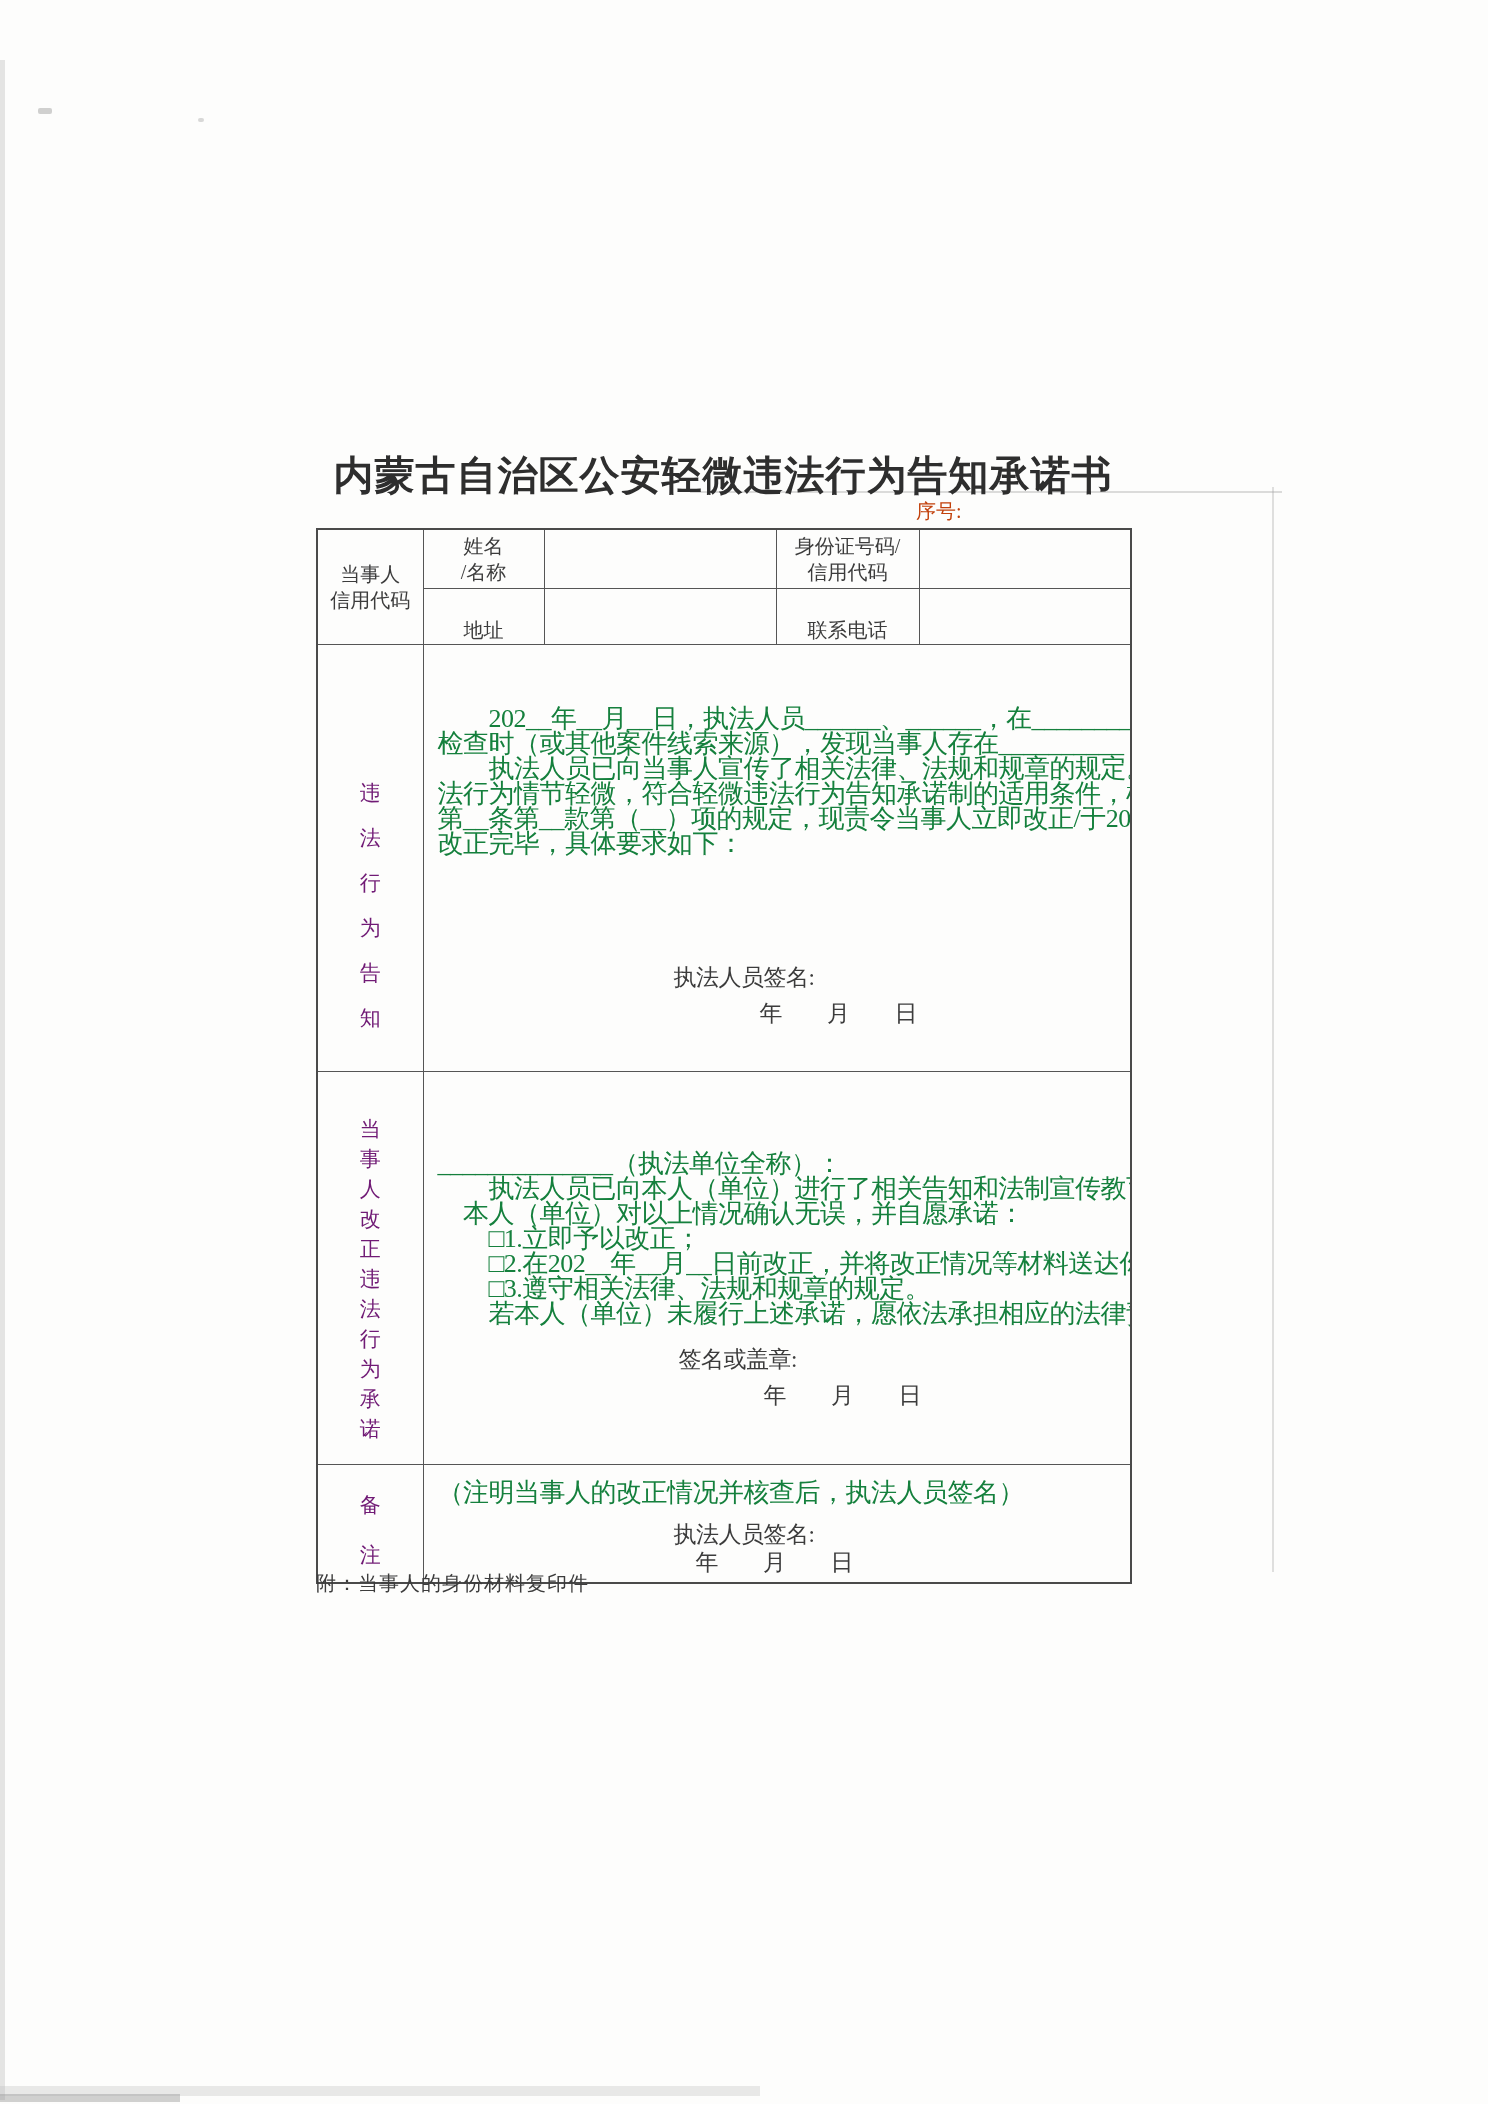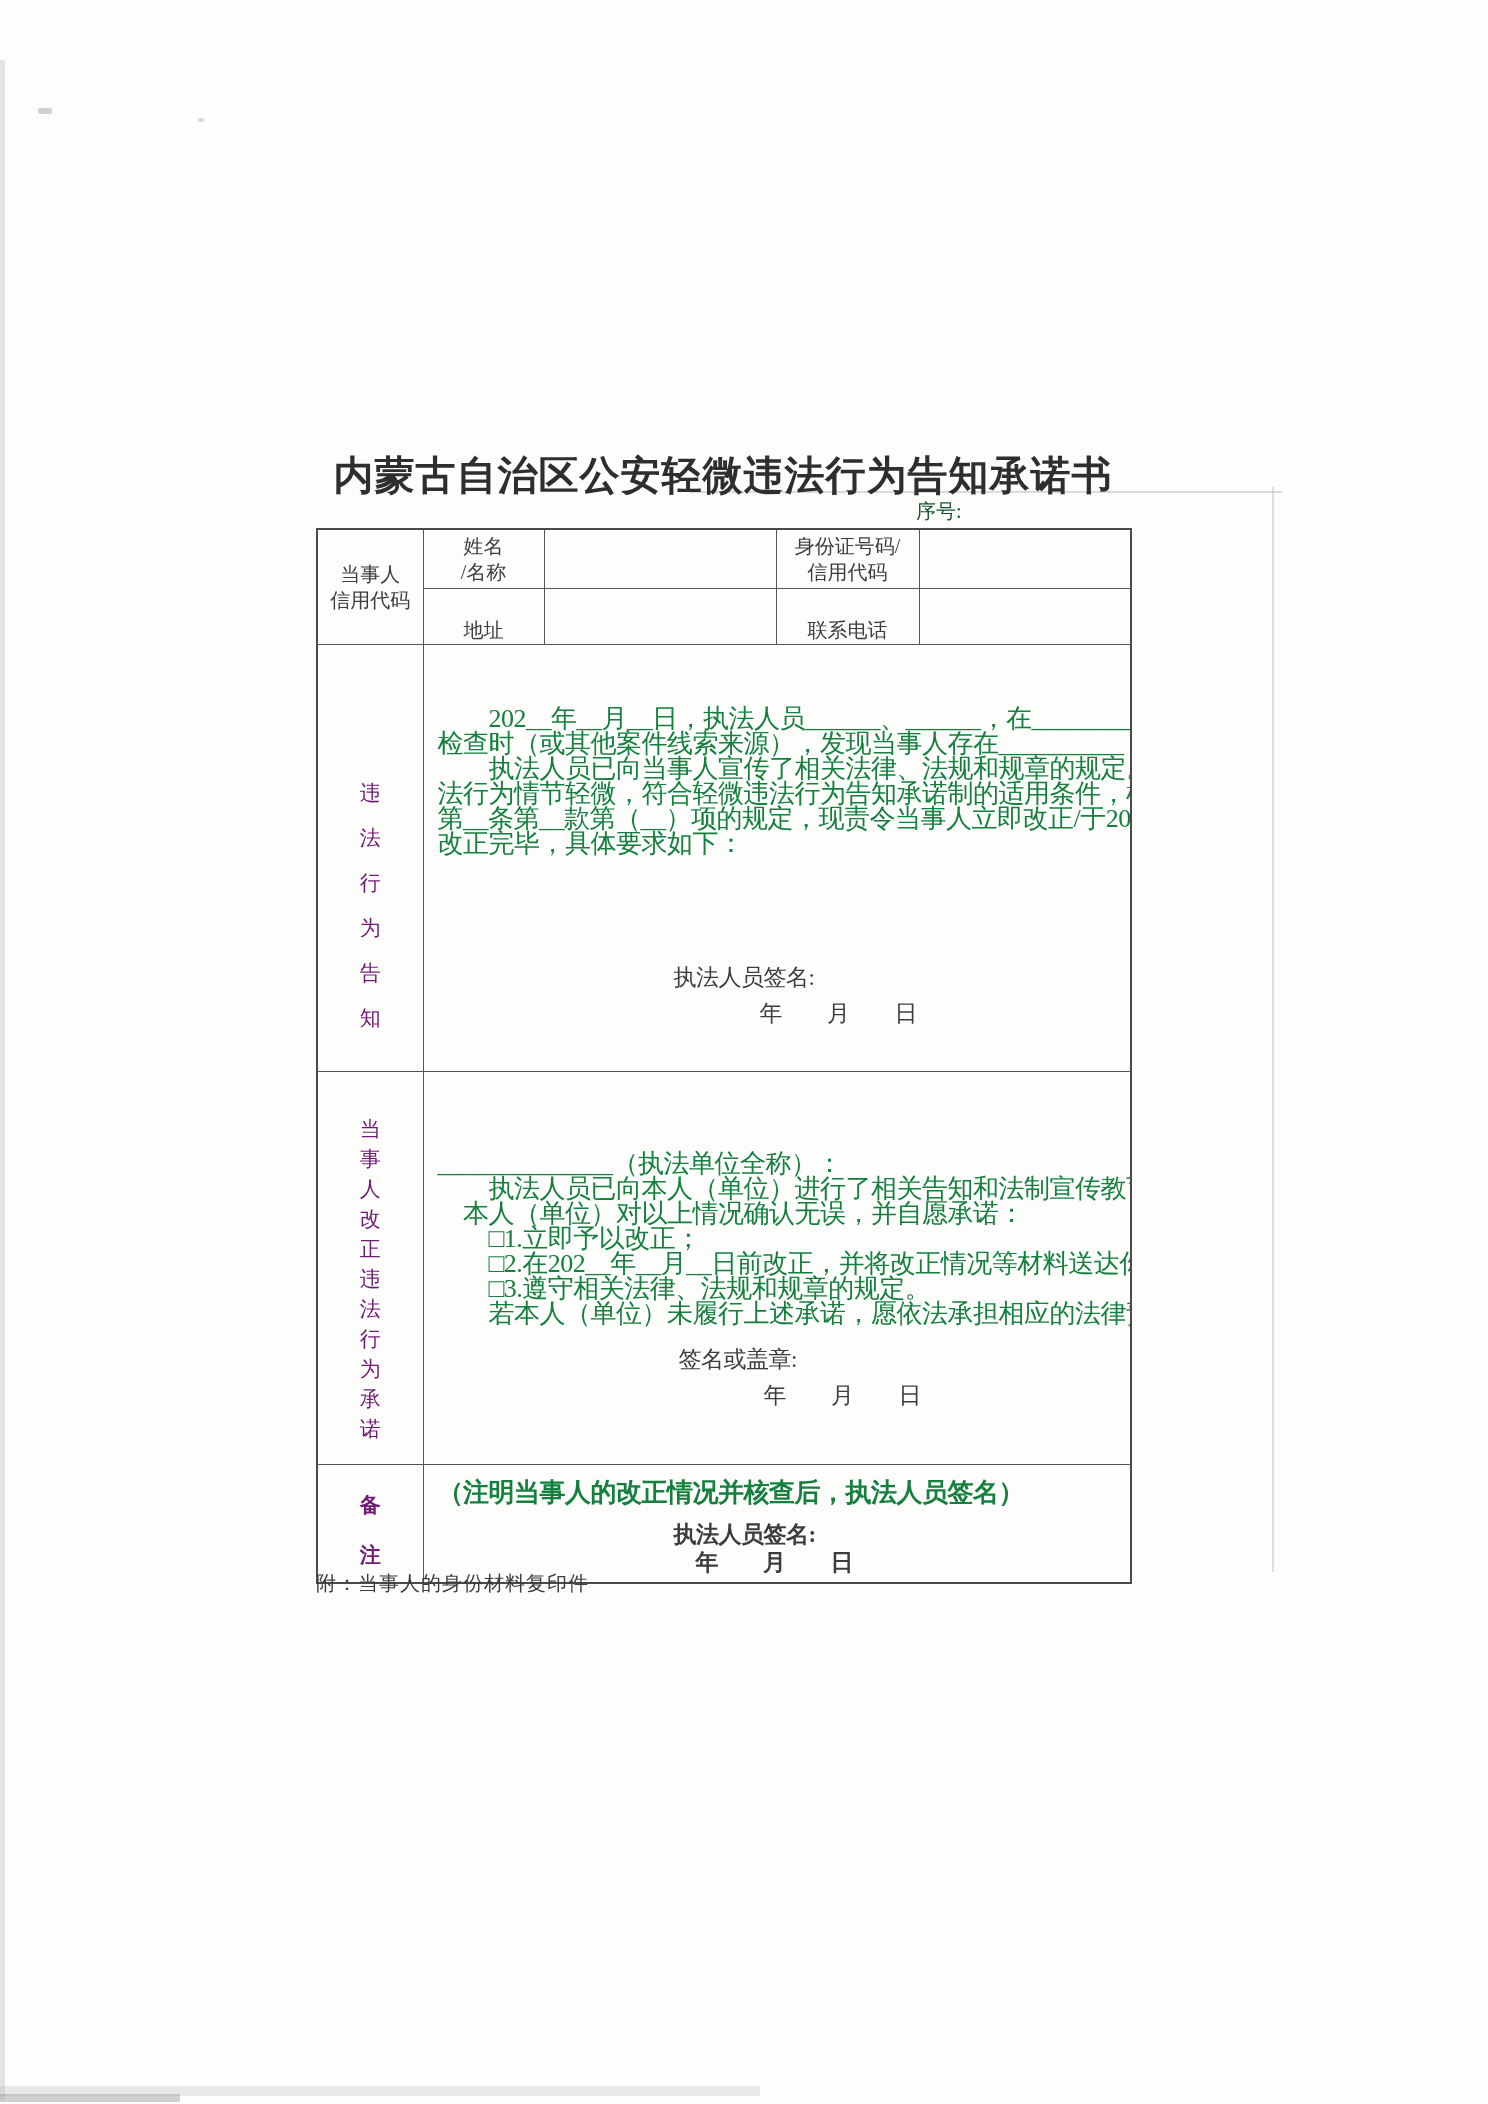--- a/index.html
+++ b/index.html
@@ -10,37 +10,37 @@
     color:#3a3a3a;
     overflow:hidden;
   }
   .doc-title{
     position:absolute;left:316px;top:448px;width:814px;
     text-align:center;font-size:40px;font-weight:bold;
     letter-spacing:1px;color:#2e2e2e;white-space:nowrap;
   }
   .serial{
     position:absolute;left:916px;top:498px;
-    font-size:20px;color:#14532d;
+    font-size:20px;color:#c2410c;
   }
   table.form{
     position:absolute;left:316px;top:528px;width:814px;
     border-collapse:collapse;table-layout:fixed;
     border:2px solid #4a4a4a;
   }
   table.form td{
     border:1.4px solid #555;padding:0;
     font-size:20px;color:#3c3c3c;vertical-align:middle;
     overflow:hidden;
   }
   tr.r1{height:59px;}
   tr.r2{height:36px;}
   tr.r3{height:427px;}
   tr.r4{height:393px;}
-  tr.r5{height:119px;font-weight:bold;}
+  tr.r5{height:119px;}
   td.top{vertical-align:top;}
   .cell-label{
     text-align:center;white-space:pre-line;line-height:26px;font-size:20px;
   }
   .cell-label-single{text-align:center;font-size:20px;margin-top:28px;}
   .sec-label{
     width:1.3em;margin:0 auto;word-break:break-all;
     text-align:center;font-size:21px;color:#701a75;
   }
   .sec-label.v1{line-height:45px;padding-top:96px;}

